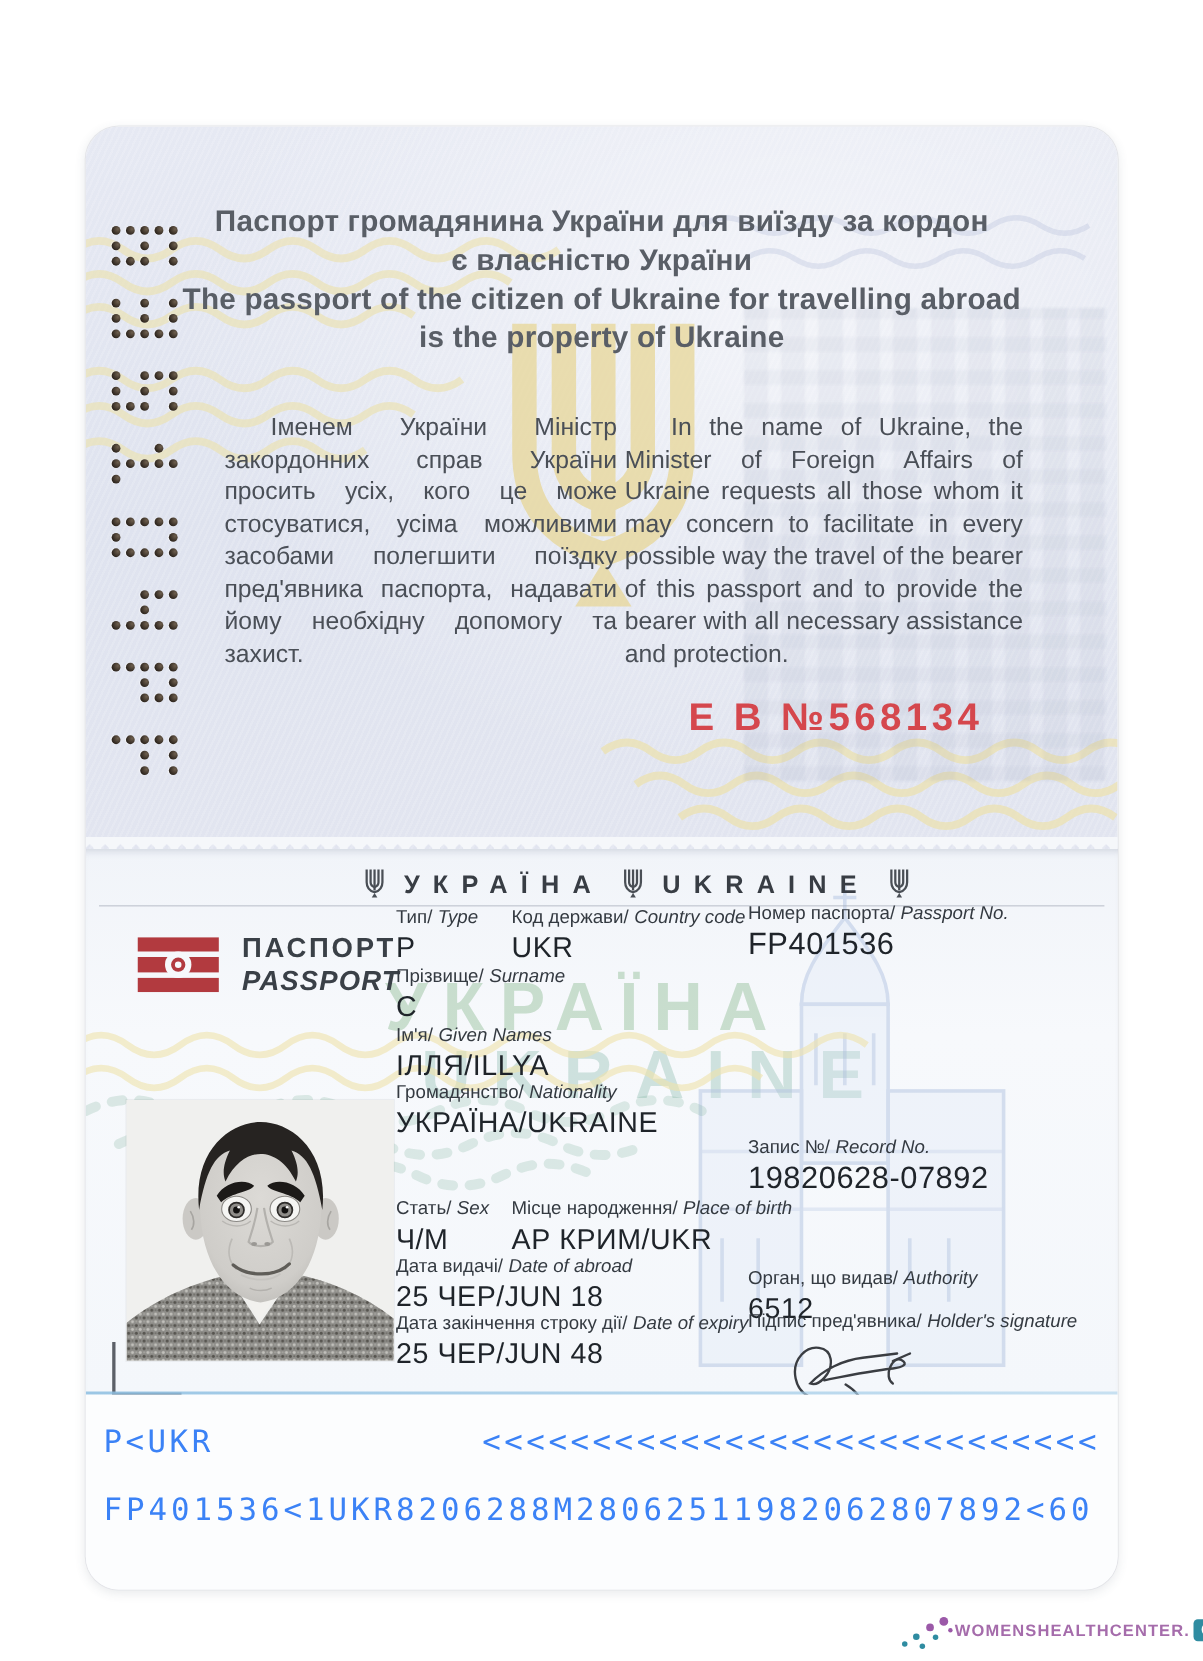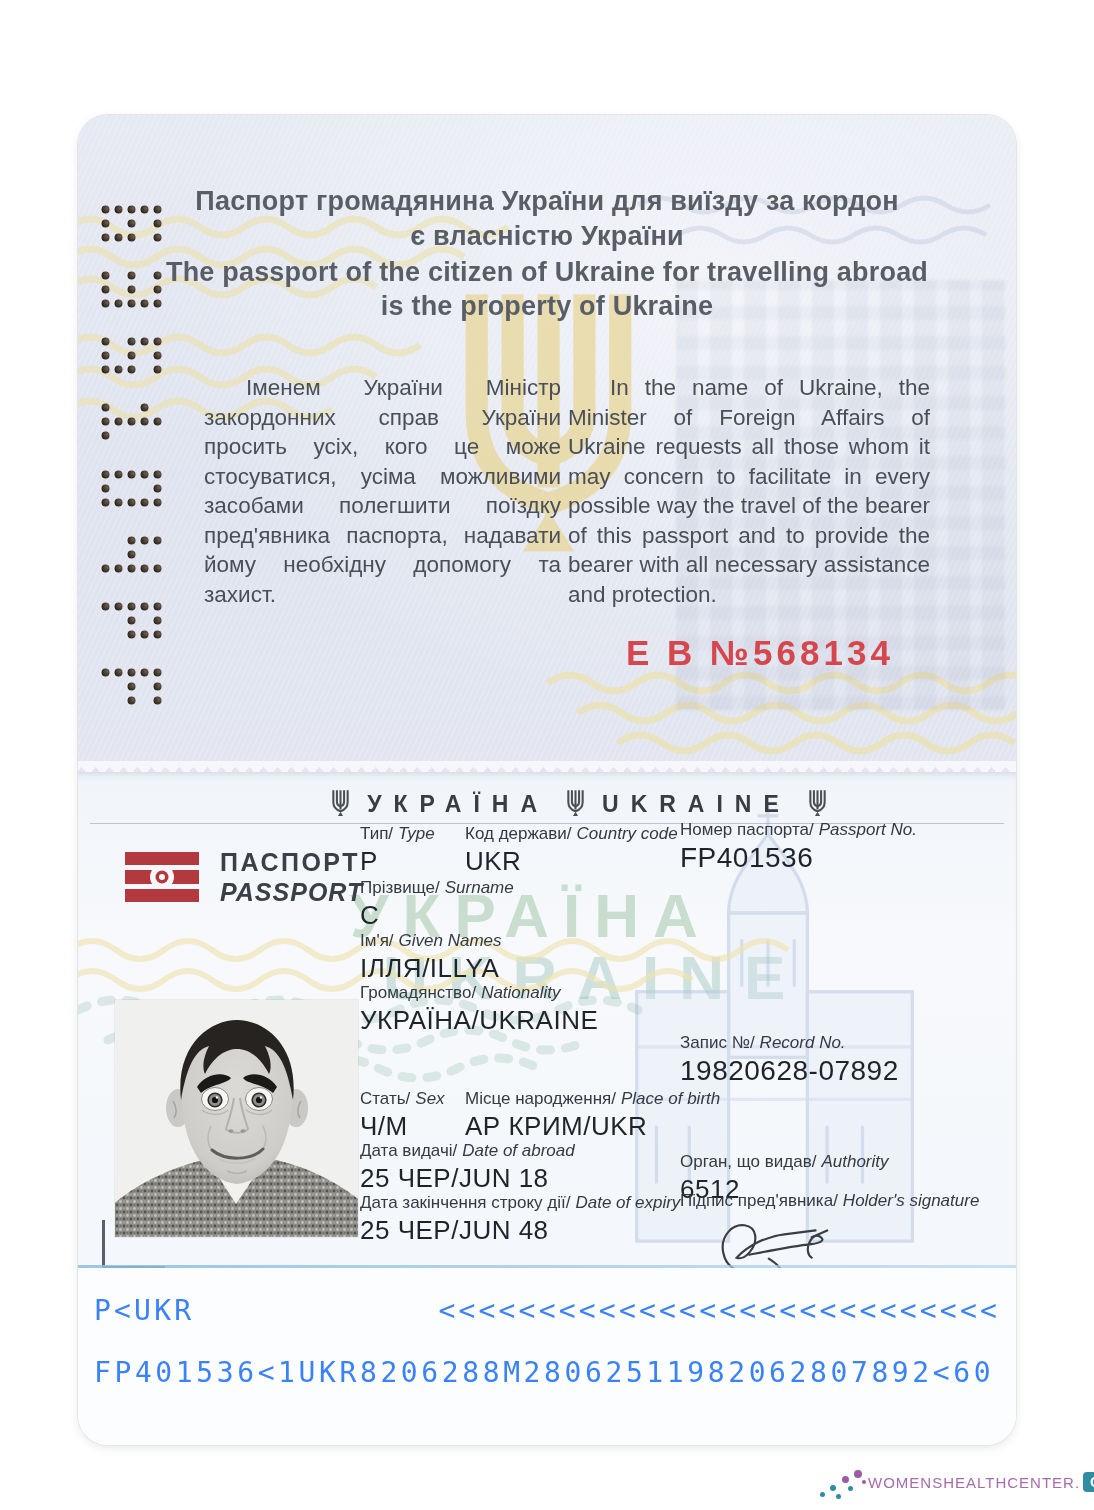--- a/index.html
+++ b/index.html
@@ -83,21 +83,21 @@
   .mrzzone{position:absolute;left:0;top:1153px;width:938px;height:177px;border-radius:0 0 30px 30px;
            background:#fcfdfe;overflow:hidden;}
   .mrz{font-family:"DejaVu Sans Mono",monospace;color:#3b82f6;font-size:28px;white-space:nowrap;}
   .mrz1{position:absolute;left:16px;right:16px;top:26px;display:flex;justify-content:space-between;letter-spacing:3.2px;}
   .mrz2{position:absolute;left:16px;top:88px;letter-spacing:3.6px;}
 
   
   .footer{position:absolute;left:812px;top:1460px;width:272px;height:46px;}
   .fdot{position:absolute;border-radius:50%;}
   .fbrand{position:absolute;left:56px;top:12px;display:flex;align-items:center;}
-  .fbrand .btxt{font-size:15px;letter-spacing:1px;color:#a56cab;font-weight:400;}
+  .fbrand .btxt{font-size:15px;letter-spacing:1px;color:#a56cab;font-weight:700;}
   .fbrand .tld{margin-left:3px;background:#2f8ca1;color:#ffffff;font-weight:700;font-size:14.5px;
                padding:2px 7px;border-radius:4px;letter-spacing:1px;}
 </style>
 </head>
 <body>
 
 <div class="canvas">
   <div class="passport">
 
     <div class="page1">

